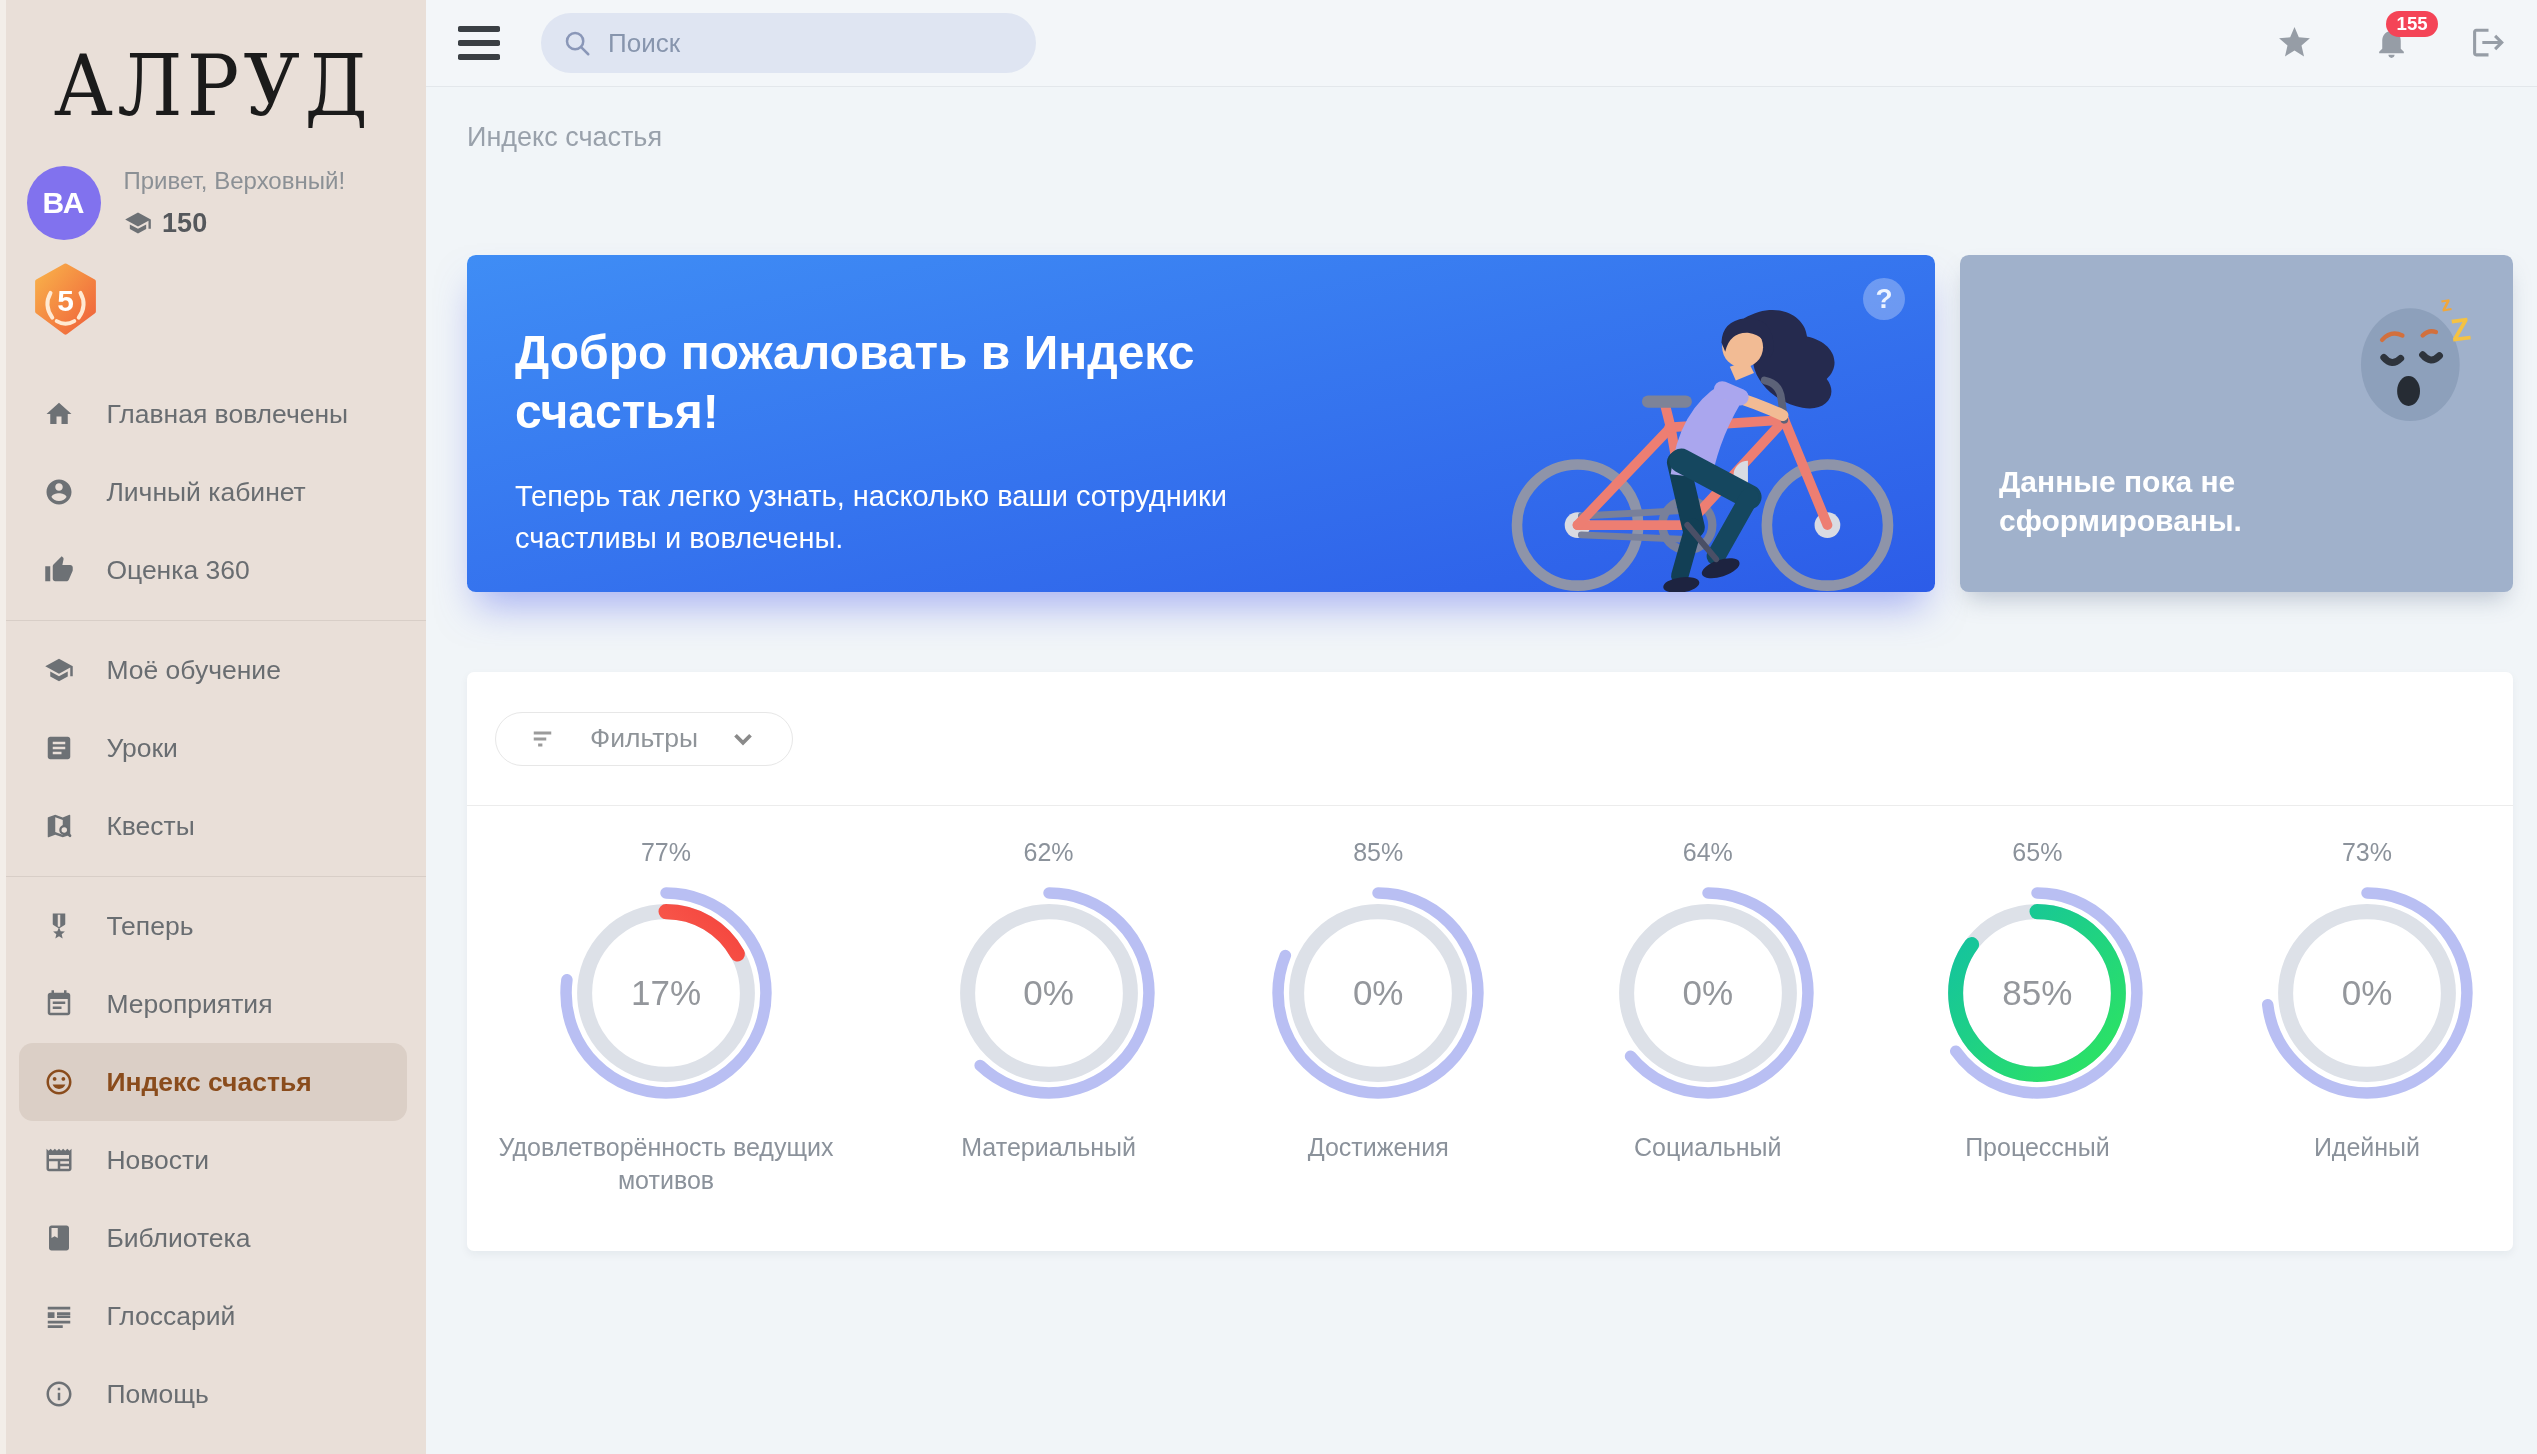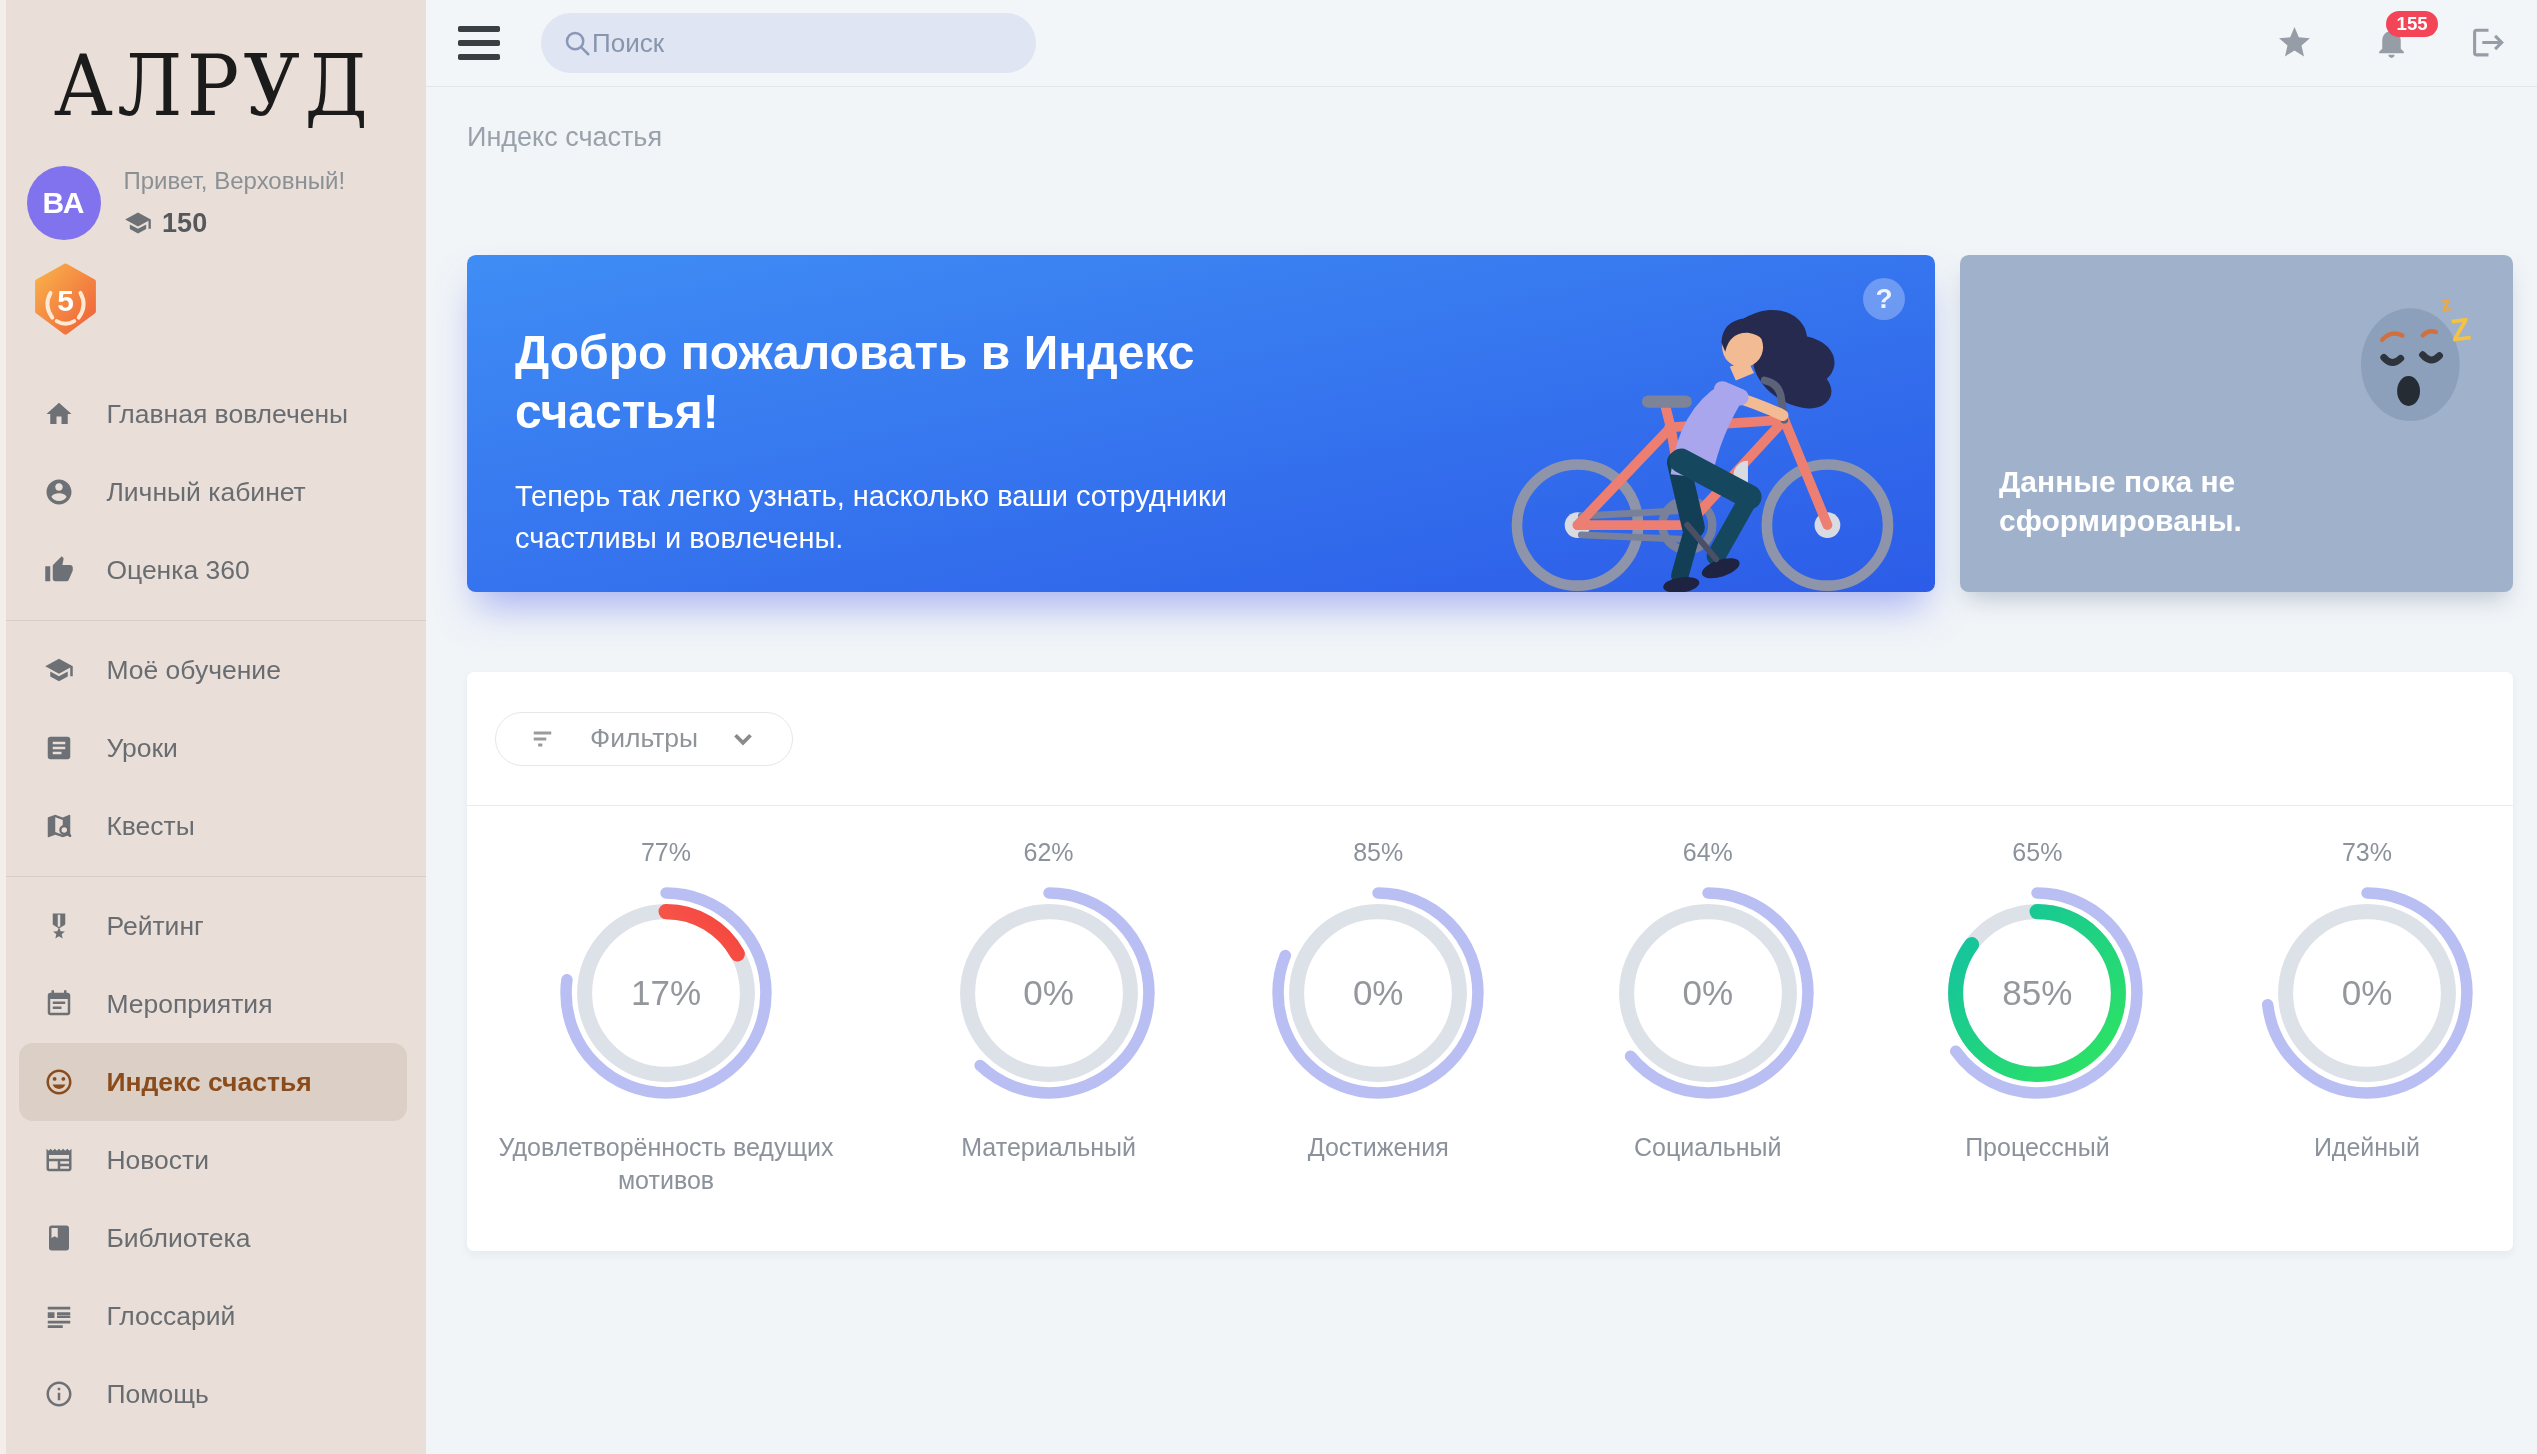--- a/index.html
+++ b/index.html
@@ -27,21 +27,21 @@
   .menu-item.active .mi-label { font-weight:600; }
   .nav-divider { height:0.9px; background:#d8cec7; margin:10.6px 0; }
 
   
   .main { flex:1; display:flex; flex-direction:column; height:1454px; }
   .topbar { height:87px; background:#f3f6f9; border-bottom:0.9px solid #e3e7eb; display:flex; align-items:center; padding:0 30px 0 32px; flex:none; }
   .hamburger { width:42px; height:34px; display:flex; flex-direction:column; justify-content:space-between; cursor:pointer; background:none; border:none; }
   .hamburger i { display:block; height:6.2px; border-radius:1.8px; background:#3a3f44; }
   .search-pill { margin-left:41px; width:495px; height:60px; border-radius:30px; background:#dfe5f2; display:flex; align-items:center; padding:0 21px; }
   .search-pill svg { width:30px; height:30px; stroke:#8a97b8; fill:none; flex:none; }
-  .search-input { border:none; outline:none; background:transparent; font-size:26px; color:#6d28d9; width:100%; font-family:inherit; }
+  .search-input { border:none; outline:none; background:transparent; font-size:26px; color:#6d28d9; margin-left:16px; width:100%; font-family:inherit; }
   .search-input::placeholder { color:#8795ad; }
   .tb-spacer { flex:1; }
   .icon-btn { width:39px; height:39px; margin-left:58px; background:none; border:none; cursor:pointer; position:relative; padding:0; }
   .icon-btn svg { width:37px; height:37px; fill:#969da6; }
   .notif-badge { position:absolute; top:-12.4px; left:14px; background:#f44457; color:#fff; font-size:18.6px; font-weight:bold; border-radius:16px; padding:3.5px 10.6px; line-height:1; }
 
   
   .content { padding:35px 25px 0 41px; }
   .page-title { font-size:27px; color:#99a1ab; font-weight:400; }
 
@@ -147,21 +147,21 @@
           <circle cx="16.2" cy="15.2" r="3.1" fill="#e9dfd8" stroke="currentColor" stroke-width="1.8"></circle>
           <line x1="18.5" y1="17.5" x2="20.8" y2="19.8" stroke="currentColor" stroke-width="2.2" stroke-linecap="round"></line>
         </svg>
         <span class="mi-label">Квесты</span>
       </div>
       <div class="nav-divider"></div>
       <div class="menu-item">
         <svg viewBox="0 0 24 24">
           <path d="M17 10.43V2H7v8.43c0 .35.18.68.49.86l4.18 2.51-.99 2.34-3.41.29 2.59 2.24L9.07 22 12 20.23 14.93 22l-.78-3.33 2.59-2.24-3.41-.29-.99-2.34 4.18-2.51c.31-.18.49-.51.49-.86zm-4 1.8l-1 .6-1-.6V3h2v9.23z"></path>
         </svg>
-        <span class="mi-label">Рейтинг</span>
+        <span class="mi-label">Теперь</span>
       </div>
       <div class="menu-item">
         <svg viewBox="0 0 24 24">
           <path d="M17 10H7v2h10v-2zm2-7h-1V1h-2v2H8V1H6v2H5c-1.11 0-1.99.9-1.99 2L3 19c0 1.1.89 2 2 2h14c1.1 0 2-.9 2-2V5c0-1.1-.9-2-2-2zm0 16H5V8h14v11zm-5-5H7v2h7v-2z"></path>
         </svg>
         <span class="mi-label">Мероприятия</span>
       </div>
       <div class="menu-item active">
         <svg viewBox="0 0 24 24">
           <path d="M11.99 2C6.47 2 2 6.48 2 12s4.47 10 9.99 10C17.52 22 22 17.52 22 12S17.52 2 11.99 2zM12 20c-4.42 0-8-3.58-8-8s3.58-8 8-8 8 3.58 8 8-3.58 8-8 8zm3.5-9c.83 0 1.5-.67 1.5-1.5S16.33 8 15.5 8 14 8.67 14 9.5s.67 1.5 1.5 1.5zm-7 0c.83 0 1.5-.67 1.5-1.5S9.33 8 8.5 8 7 8.67 7 9.5 7.67 11 8.5 11zm3.5 6.5c2.33 0 4.31-1.46 5.11-3.5H6.89c.8 2.04 2.78 3.5 5.11 3.5z"></path>

